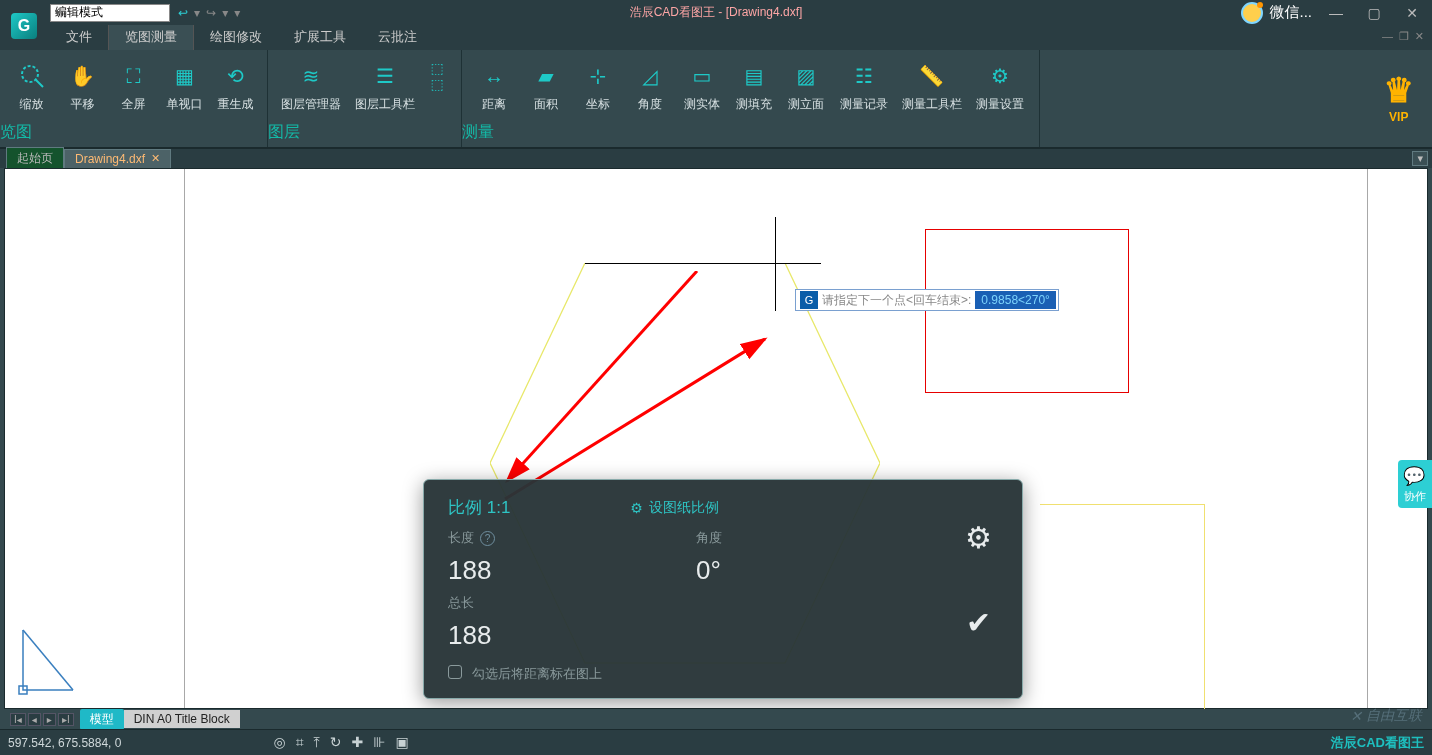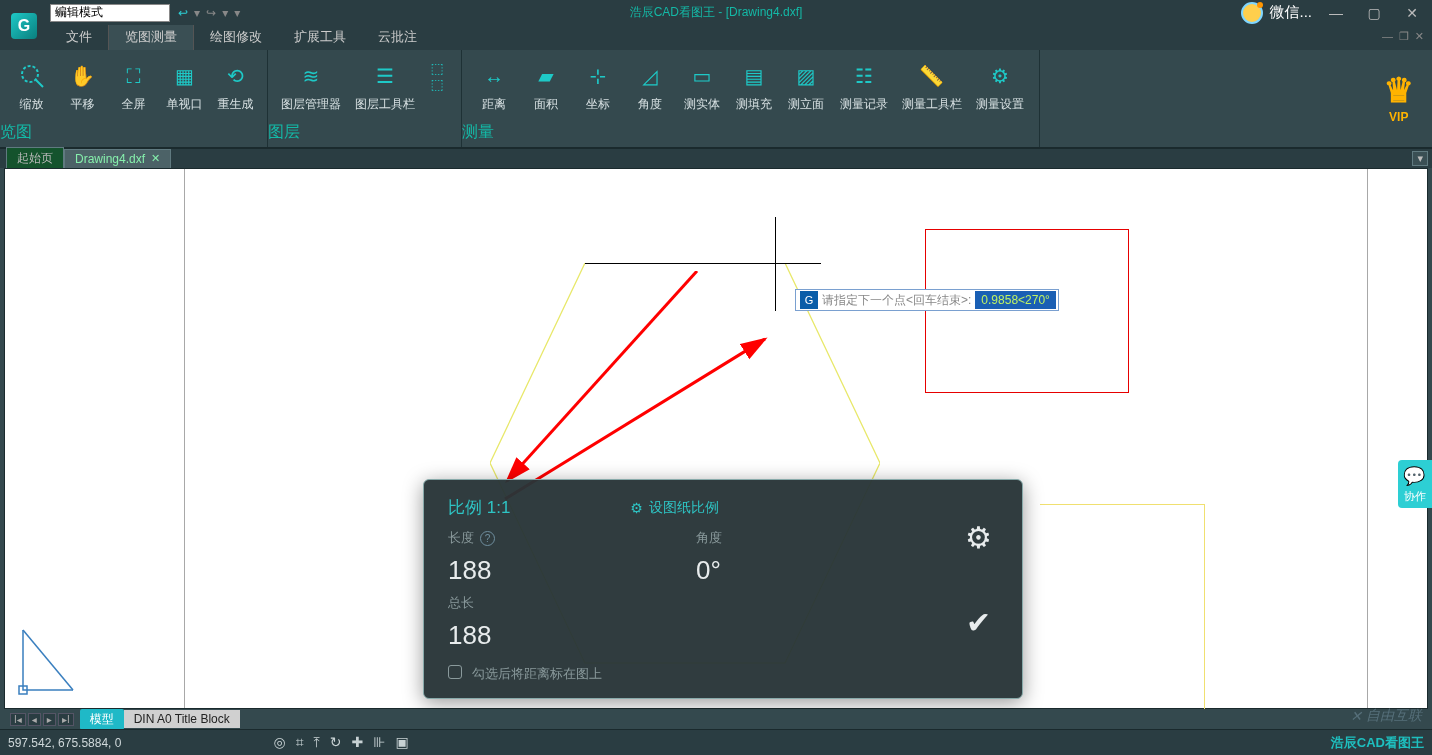--- a/index.html
+++ b/index.html
@@ -6,21 +6,21 @@
   body { width: 1432px; height: 755px; background: #34494e; overflow: hidden; position: relative; }
 
   
   .titlebar { height: 25px; background: #2a3d42; display: flex; align-items: center; color: #ccc; font-size: 12px; position: relative; }
   .app-logo { width: 40px; height: 40px; display: flex; align-items:center; justify-content:center; }
   .logo-square { width:26px; height:26px; background:linear-gradient(135deg,#1ec9c7,#0a7f7e); border-radius:4px; display:flex;align-items:center;justify-content:center;color:#fff;font-weight:bold;font-size:16px;}
   .mode-select { background:#fff; color:#000; font-size:12px; height:18px; width:120px; margin-left:4px; border:1px solid #888; padding-left:4px; display:flex; align-items:center; justify-content:space-between;}
   .mode-select .arrow{font-size:10px;color:#555;padding-right:4px;}
   .qa-icons { display:flex; gap:6px; margin-left:8px; color:#888; font-size:12px;}
   .qa-icons span{cursor:default;}
-  .titlebar .title { position:absolute; left:50%; transform:translateX(-50%); color:#14b8a6; font-size:12px;}
+  .titlebar .title { position:absolute; left:50%; transform:translateX(-50%); color:#fca5a5; font-size:12px;}
   .titlebar .right { position:absolute; right:6px; display:flex; align-items:center; gap:10px;}
   .wx-badge { display:flex; align-items:center; gap:6px; color:#fff; font-size:15px; background:transparent;}
   .wx-avatar{width:22px;height:22px;border-radius:50%;background:#ffcf4d;border:2px solid #7fd6ff;position:relative;}
   .wx-avatar::after{content:"";position:absolute;width:6px;height:6px;background:#ff9500;border-radius:50%;right:-2px;top:-2px;}
   .win-btn{color:#bbb;font-size:14px;width:28px;text-align:center;}
 
   
   .menubar{height:25px; background:#2a3d42; display:flex; align-items:flex-end; padding-left:50px; gap:0; color:#ccc; font-size:13px;}
   .menubar .mitem{padding:4px 16px; cursor:default;}
   .menubar .mitem.active{background:#3a4f54; border:1px solid #555; border-bottom:none;}
@@ -32,41 +32,41 @@
   .ribbon-items{display:flex; align-items:flex-start; padding:4px 6px; gap:0;}
   .ribbon-btn{display:flex; flex-direction:column; align-items:center; justify-content:flex-start; width:52px; color:#d7e0e2; font-size:12px; gap:6px; padding-top:4px;}
   .ribbon-btn .ico{width:28px;height:28px;display:flex;align-items:center;justify-content:center;color:#1ec9c7;font-size:20px;}
   .ribbon-btn.stack{width:30px;}
   .ribbon-label{text-align:left; color:#14b8a6; font-size:16px; padding-bottom:2px;}
   .vip-crown{position:absolute; right:18px; top:70px; display:flex; flex-direction:column; align-items:center; color:#ffb300; font-size:12px; font-weight:bold;}
   .crown-ico{font-size:34px;}
 
   
   .tabstrip{height:20px; background:#2a3d42; display:flex; align-items:center; padding-left:6px; gap:0; border-top:1px solid #1a2a2d; position:relative;}
-  .doc-tab{background:#4c6267; color:#86efac; font-size:12px; padding:2px 10px; border:1px solid #607a80; display:flex; align-items:center; gap:6px;}
+  .doc-tab{background:#4c6267; color:#fdba74; font-size:12px; padding:2px 10px; border:1px solid #607a80; display:flex; align-items:center; gap:6px;}
   .doc-tab.inactive{background:#14532d; color:#bbb;}
   .doc-tab .close{font-size:11px;}
   .tabstrip .scroll-r{position:absolute;right:4px;color:#bbb;font-size:11px;background:#3a4f54;border:1px solid #607a80;padding:0 4px;}
 
   
   .canvas{position:absolute; top:168px; left:4px; right:4px; bottom:46px; background:#ffffff; border:1px solid #1a2a2d;}
   .ruler-v{position:absolute;left:0;top:0;width:180px;height:100%;border-right:1px solid #a8a8a8;}
   .ruler-r{position:absolute;right:0;top:0;width:60px;height:100%;border-left:1px solid #a8a8a8;}
   .hexagon{position:absolute; left:485px; top:94px; width:390px; height:430px;}
   .red-rect{position:absolute; left:920px; top:60px; width:204px; height:164px; border:1px solid #e60000;}
   .yellow-box{position:absolute; left:1035px; top:335px; width:165px; height:210px; border:1px solid #f0e070; border-left:none; border-bottom:none;}
   .crosshair-h{position:absolute; left:580px; top:94px; width:236px; height:1px; background:#000;}
   .crosshair-v{position:absolute; left:770px; top:48px; width:1px; height:94px; background:#000;}
   .arrow{position:absolute; color:#ff0000;}
 
   
   .cmd-box{position:absolute; left:790px; top:120px; background:#fff; border:1px solid #7aa0d0; display:flex; align-items:center; font-size:12px; height:22px;}
   .cmd-box .cico{width:18px;height:18px;background:#0a5da8;color:#fff;display:flex;align-items:center;justify-content:center;font-size:11px;margin:0 4px;}
   .cmd-box .prompt{color:#888; padding-right:4px;}
-  .cmd-box .input{background:#1a5fb4;color:#bef264;padding:2px 6px;margin-right:2px;}
+  .cmd-box .input{background:#1a5fb4;color:#7dd3fc;padding:2px 6px;margin-right:2px;}
 
   
   .ucs{position:absolute; left:12px; bottom:8px;}
   .ucs svg{stroke:#3a7fbf;fill:none;stroke-width:1.5;}
 
   
   .info-panel{position:absolute; left:418px; top:310px; width:600px; height:220px; background:rgba(40,52,55,0.96); border:1px solid #8aa; border-radius:6px; color:#cfd8da; padding:16px 24px; box-shadow:0 4px 20px rgba(0,0,0,0.4);}
   .info-panel .scale{color:#2ec4c4; font-size:17px; margin-bottom:10px; display:flex; align-items:center; gap:120px;}
   .info-panel .set-scale{color:#2ec4c4;font-size:14px;display:flex;align-items:center;gap:6px;}
   .info-panel .grid{display:grid; grid-template-columns: 240px 200px 100px; row-gap:4px; align-items:center;gap:8px;}

